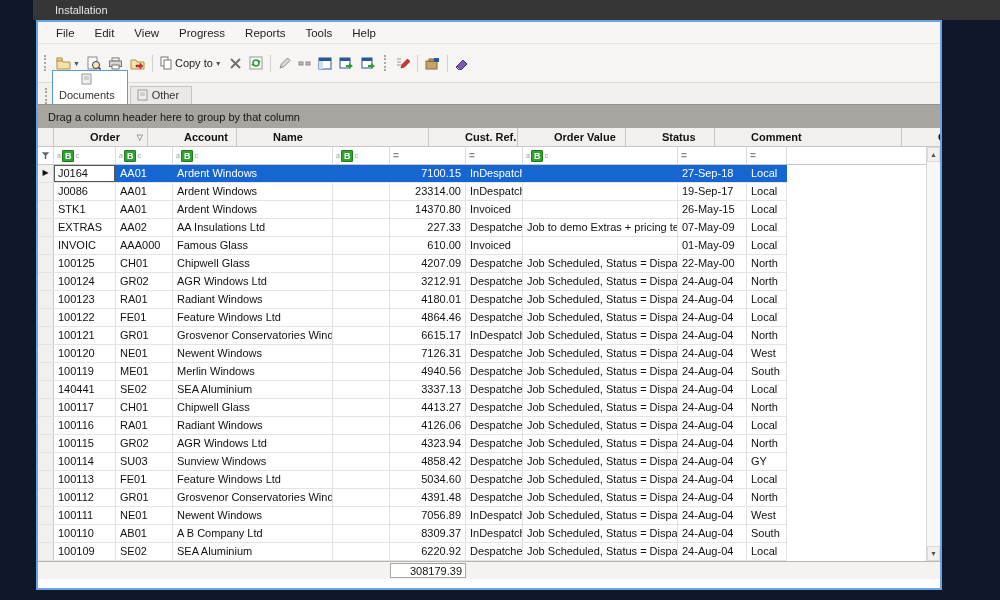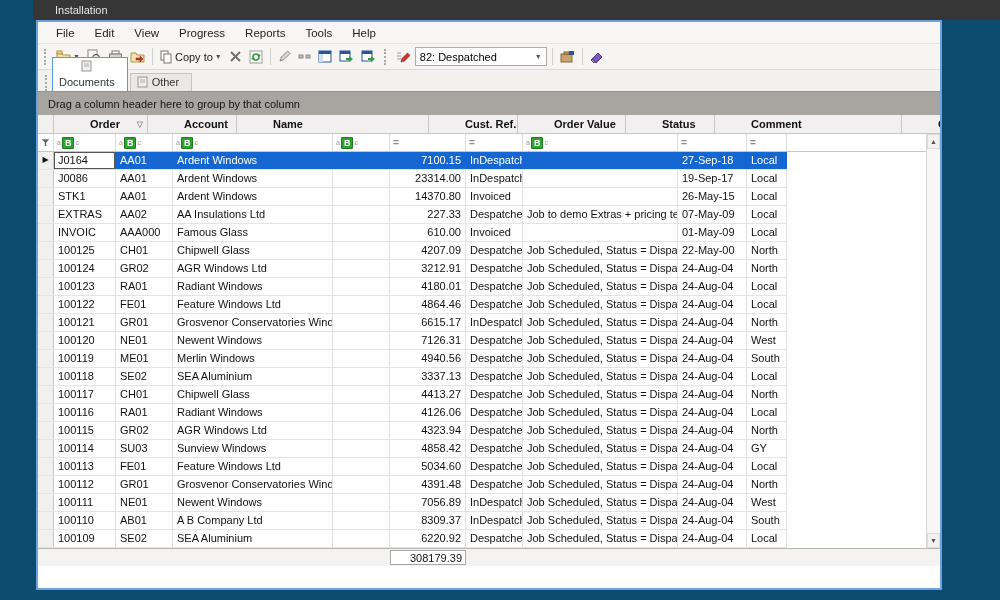--- a/index.html
+++ b/index.html
@@ -1,35 +1,35 @@
 <!DOCTYPE html>
 <html><head>
 <meta charset="utf-8">
 <style>
   * { margin:0; padding:0; box-sizing:border-box; }
   body { width:1000px; height:600px; overflow:hidden;
          font-family:"Liberation Sans", sans-serif; background:#d2cfca; }
-  .screen { position:relative; width:1000px; height:600px; background:#0c4a6e; }
+  .screen { position:relative; width:1000px; height:600px; background:#0f172a; }
 
   
   .outer-titlebar { position:absolute; left:33px; top:0; right:0; height:20px;
     background:#363636; color:#e6e6e6; font-size:11px; line-height:20px; padding-left:22px; }
 
   
   .window { position:absolute; left:36px; top:20px; width:906px; height:570px;
     background:#fff; border:2px solid #6aa2e2; display:flex; flex-direction:column; }
 
   .win-title { height:24px; display:flex; align-items:center; padding:0 10px; background:#fff; }
   .win-title .ttl { font-size:12px; font-weight:bold; color:#222; margin-left:6px; }
   .close-btn { margin-left:auto; font-size:13px; color:#444; width:18px; text-align:center; cursor:default; }
 
   .menubar { height:21px; display:flex; align-items:center; padding-left:8px; background:#f7f6f4; font-size:11.5px; color:#222; }
   .menu-item { padding:2px 10px; }
 
-  .toolbar { height:27px; display:flex; align-items:center; background:#f6f5f3;
+  .toolbar { height:40px; display:flex; align-items:center; background:#f6f5f3;
     border-top:1px solid #e6e4e1; border-bottom:1px solid #dcdad6; padding:4px 3px; gap:3px; }
   .grip { width:4px; height:16px; border-left:2px dotted #a9a7a3; margin:0 3px; }
   .tbtn { display:flex; align-items:center; gap:2px; padding:1px 2px; }
   .tbtn svg { display:block; }
   .caret { font-size:7px; color:#555; }
   .tb-sep { width:1px; height:17px; background:#d2d0cc; margin:0 2px; }
   .tb-label { font-size:11px; color:#222; }
   .combo { display:flex; align-items:center; height:19px; width:132px; background:#fff;
     border:1px solid #ababab; font-size:11px; padding:0 4px; }
   .combo .caret { margin-left:auto; }
@@ -204,24 +204,20 @@
 
       <span class="grip"></span>
 
       <span class="tbtn">
         <svg width="14" height="14" viewBox="0 0 14 14">
           <line x1="1" y1="3" x2="5" y2="3" stroke="#999"></line>
           <line x1="1" y1="6" x2="5" y2="6" stroke="#999"></line>
           <line x1="1" y1="9" x2="5" y2="9" stroke="#999"></line>
           <path d="M5 12 l1 -3.5 5.5 -5.5 2.5 2.5 -5.5 5.5 z" fill="#cc3333" stroke="#7a1a1a" stroke-width="0.6"></path>
         </svg>
-      </span>
-      <span class="combo">
-        <span>82: Despatched</span>
-        <span class="caret">▼</span>
       </span>
 
       <span class="tb-sep"></span>
 
       <span class="tbtn">
         <svg width="15" height="13" viewBox="0 0 15 13">
           <rect x="1" y="4" width="11" height="8" fill="#c9a36a" stroke="#8a6a3a"></rect>
           <rect x="4" y="2" width="5" height="2.5" fill="#b5904f" stroke="#8a6a3a"></rect>
           <rect x="9" y="1" width="5" height="4" fill="#2b579a"></rect>
         </svg>
@@ -489,21 +485,21 @@
             <div class="gcell c3">Merlin Windows</div>
             <div class="gcell c4"></div>
             <div class="gcell c5 num">4940.56</div>
             <div class="gcell c6">Despatched</div>
             <div class="gcell c7">Job Scheduled, Status = Dispatched</div>
             <div class="gcell c8">24-Aug-04</div>
             <div class="gcell c9">South</div>
           </div>
           <div class="grow">
             <div class="gcell ind c0"></div>
-            <div class="gcell c1">100118</div>
+            <div class="gcell c1">140441</div>
             <div class="gcell c2">SE02</div>
             <div class="gcell c3">SEA Aluminium</div>
             <div class="gcell c4"></div>
             <div class="gcell c5 num">3337.13</div>
             <div class="gcell c6">Despatched</div>
             <div class="gcell c7">Job Scheduled, Status = Dispatched</div>
             <div class="gcell c8">24-Aug-04</div>
             <div class="gcell c9">Local</div>
           </div>
           <div class="grow">

